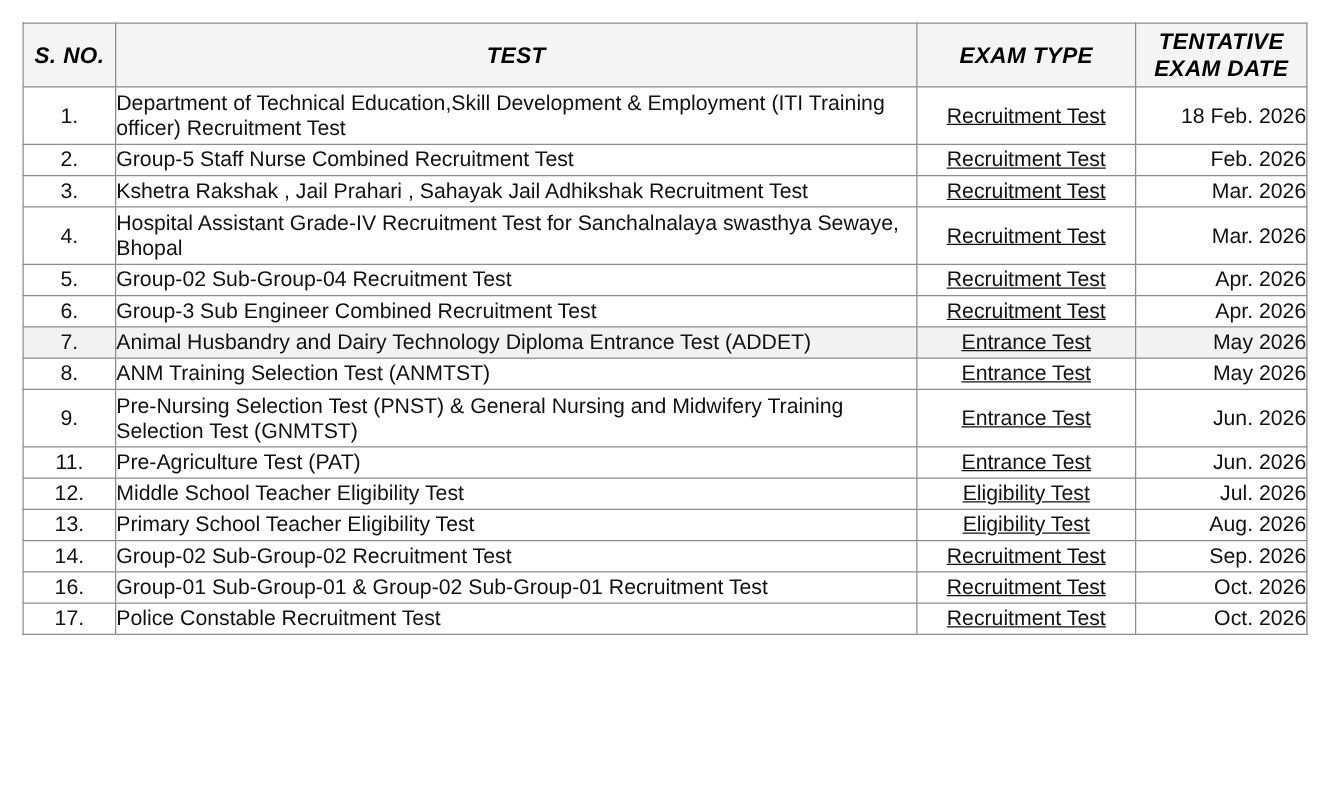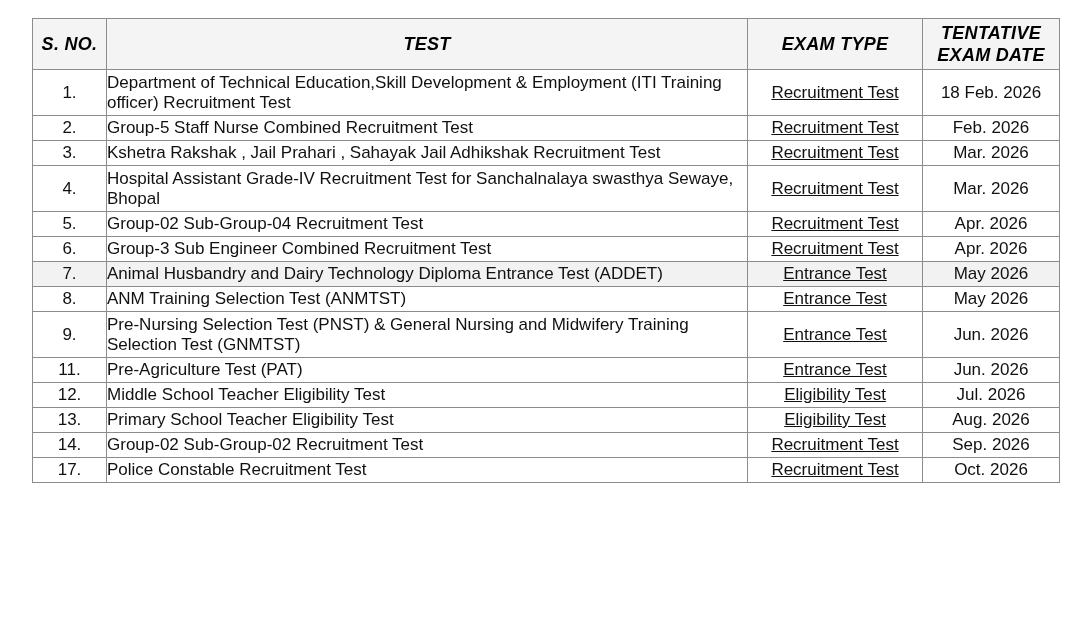--- a/index.html
+++ b/index.html
@@ -15,21 +15,20 @@
       font-family: "Liberation Sans", sans-serif;
       color: #111111;
     }
     table.schedule {
       position: absolute;
       left: 18px;
       top: 18px;
       width: 1027px;
       border-collapse: collapse;
       table-layout: fixed;
-      margin-left: 14px;
     }
     table.schedule th,
     table.schedule td {
       border: 1.5px solid #8c8c8c;
       padding: 0;
       font-size: 17px;
       line-height: 20px;
       vertical-align: middle;
     }
     table.schedule th {
@@ -43,21 +42,21 @@
       height: 50px;
       letter-spacing: 0.3px;
     }
     col.c-sno { width: 74px; }
     col.c-test { width: 641px; }
     col.c-type { width: 175px; }
     col.c-date { width: 137px; }
     td.sno { text-align: center; }
     td.test { text-align: left; padding-left: 2px; padding-right: 4px; }
     td.type { text-align: center; text-decoration: underline; }
-    td.date { text-align: center; }
+    td.date { text-align: right; }
     tr.h1 td { height: 24px; }
     tr.h2 td { height: 45px; }
     tr.shaded td { background: #f2f2f2; }
   </style>
 </head>
 <body>
 
 <table class="schedule">
   <colgroup>
     <col class="c-sno">
@@ -146,19 +145,25 @@
       <td class="type">Eligibility Test</td>
       <td class="date">Aug. 2026</td>
     </tr>
     <tr class="h1">
       <td class="sno">14.</td>
       <td class="test"> Group-02 Sub-Group-02  Recruitment Test</td>
       <td class="type">Recruitment Test</td>
       <td class="date">Sep. 2026</td>
     </tr>
     <tr class="h1">
+      <td class="sno">16.</td>
+      <td class="test"> Group-01 Sub-Group-01   &amp;  Group-02 Sub-Group-01 Recruitment Test</td>
+      <td class="type">Recruitment Test</td>
+      <td class="date">Oct. 2026</td>
+    </tr>
+    <tr class="h1">
       <td class="sno">17.</td>
       <td class="test"> Police Constable Recruitment Test</td>
       <td class="type">Recruitment Test</td>
       <td class="date">Oct. 2026</td>
     </tr>
   </tbody>
 </table>
 
 </body></html>

